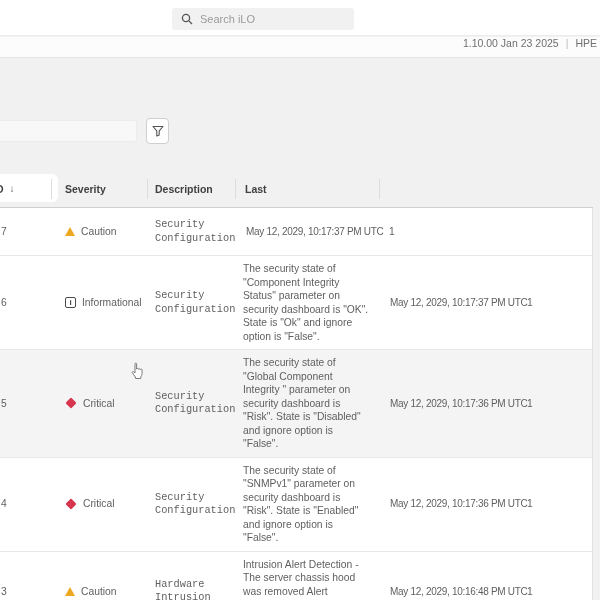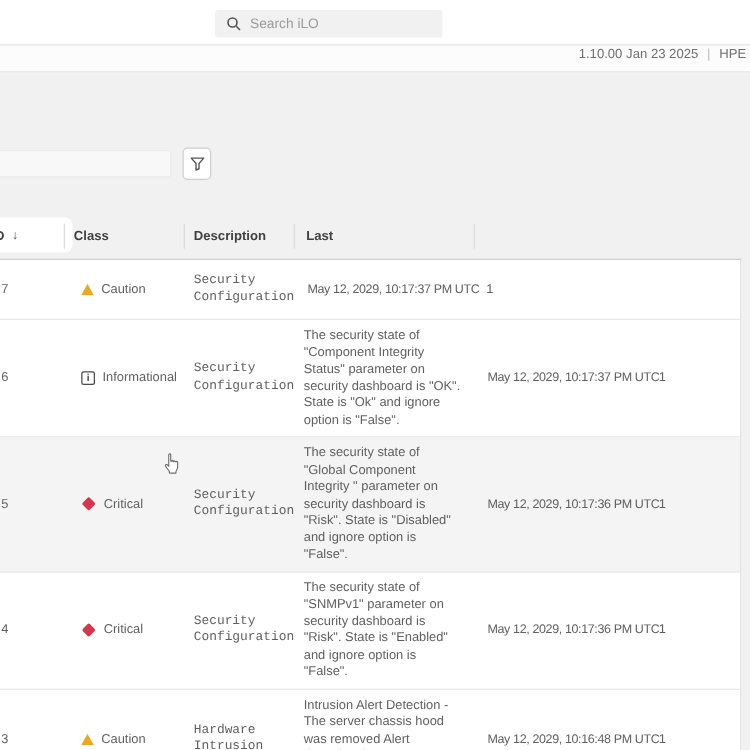--- a/index.html
+++ b/index.html
@@ -140,22 +140,22 @@
   </svg>
 </button>
 
 <div class="table-wrap">
   <div class="grid-row thead">
     <div class="id-header-chip"></div>
     <div class="th th-id">
       <span>ID</span>
       <span class="sort-arrow">↓</span>
     </div>
-    <div class="th th-class">
-      <span>Class</span>
+    <div class="th th-severity">
+      <span>Severity</span>
     </div>
     <div class="th th-description">
       <span>Description</span>
     </div>
     <div class="th th-count">
       <span>Last</span>
     </div>
   </div>
   <div class="tbody" id="tbody">
   <div class="grid-row trow">

